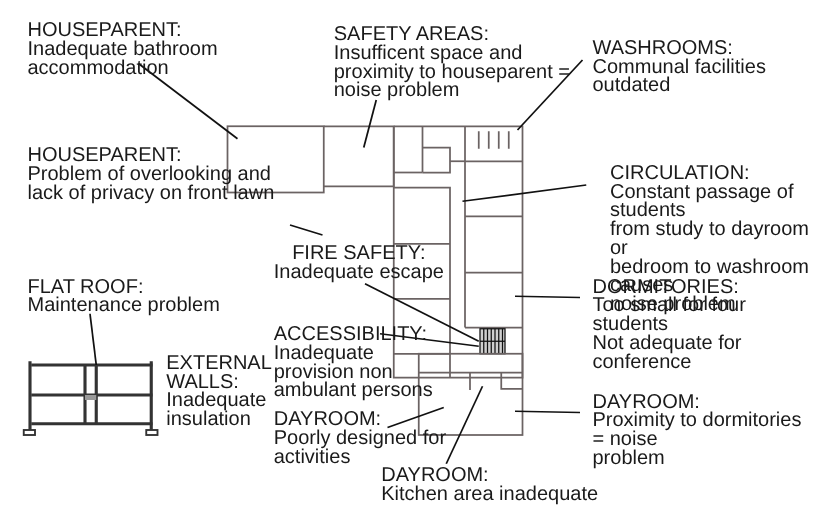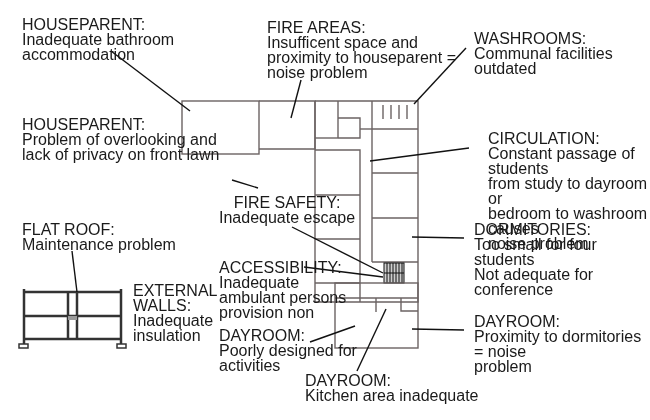--- a/index.html
+++ b/index.html
@@ -92,21 +92,21 @@
   </g>
 </svg>
 
 <div class="label" style="left:22px; top:17px;">
   <span class="title">HOUSEPARENT:</span>
   <span class="line">Inadequate bathroom</span>
   <span class="line">accommodation</span>
 </div>
 
 <div class="label" style="left:267px; top:20px;">
-  <span class="title">FIRE AREAS:</span>
+  <span class="title">SAFETY AREAS:</span>
   <span class="line">Insufficent space and</span>
   <span class="line">proximity to houseparent =</span>
   <span class="line">noise problem</span>
 </div>
 
 <div class="label" style="left:474px; top:31px;">
   <span class="title">WASHROOMS:</span>
   <span class="line">Communal facilities</span>
   <span class="line">outdated</span>
 </div>
@@ -137,22 +137,22 @@
 
 <div class="label" style="left:474px; top:222px;">
   <span class="title">DORMITORIES:</span>
   <span class="line">Too small for four students</span>
   <span class="line">Not adequate for conference</span>
 </div>
 
 <div class="label" style="left:219px; top:260px;">
   <span class="title">ACCESSIBILITY:</span>
   <span class="line">Inadequate</span>
+  <span class="line">provision non</span>
   <span class="line">ambulant persons</span>
-  <span class="line">provision non</span>
 </div>
 
 <div class="label" style="left:133px; top:283px;">
   <span class="title">EXTERNAL</span>
   <span class="line">WALLS:</span>
   <span class="line">Inadequate</span>
   <span class="line">insulation</span>
 </div>
 
 <div class="label" style="left:219px; top:328px;">

